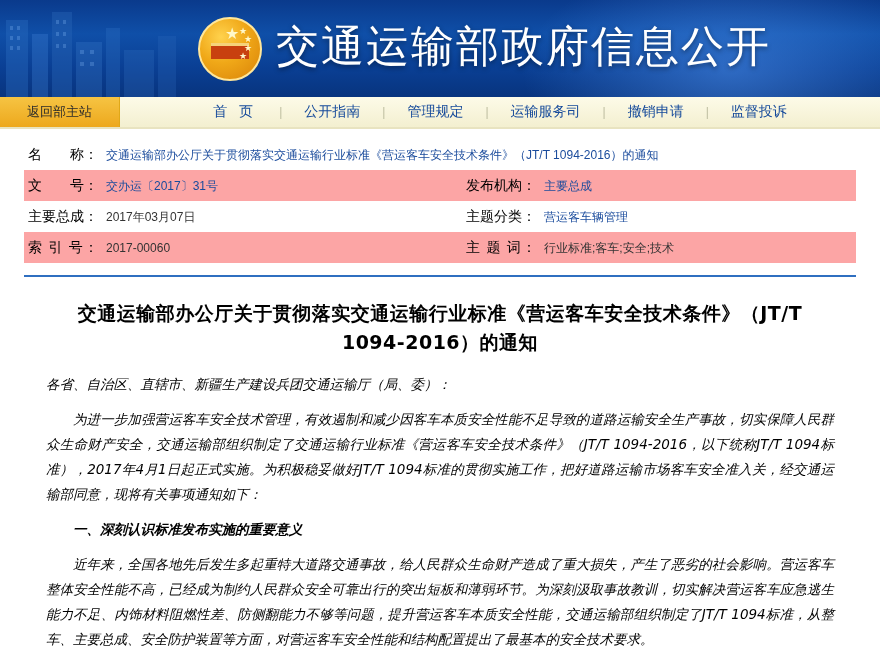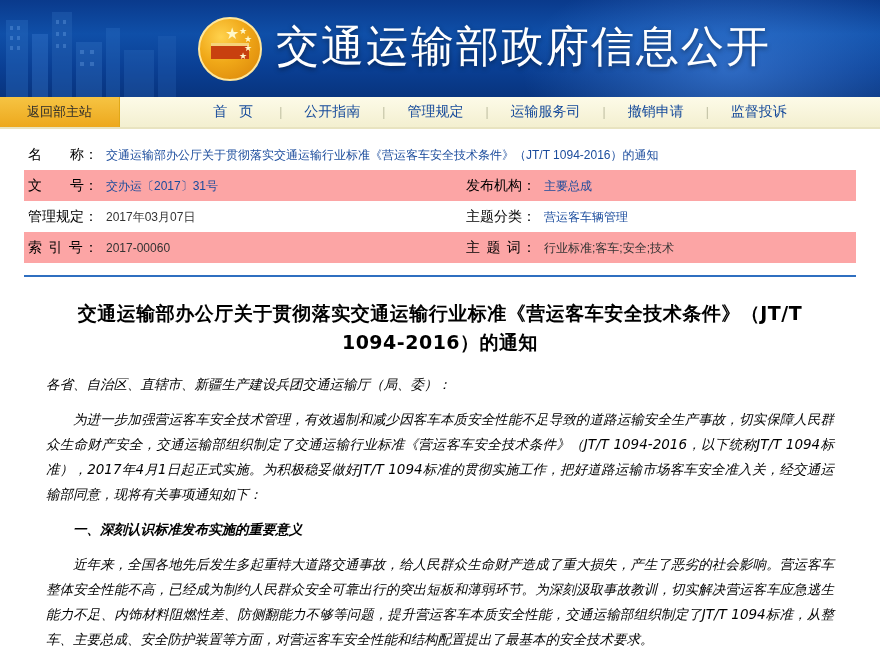--- a/index.html
+++ b/index.html
@@ -245,21 +245,21 @@
         <td class="lbl">名　　称：</td>
         <td class="val" colspan="3">交通运输部办公厅关于贯彻落实交通运输行业标准《营运客车安全技术条件》（JT/T 1094-2016）的通知</td>
       </tr>
       <tr class="meta-row alt">
         <td class="lbl">文　　号：</td>
         <td class="val" style="width:360px">交办运〔2017〕31号</td>
         <td class="lbl" style="width:74px">发布机构：</td>
         <td class="val">主要总成</td>
       </tr>
       <tr class="meta-row">
-        <td class="lbl">管理规定：</td>
+        <td class="lbl">主要总成：</td>
         <td class="val dark">2017年03月07日</td>
         <td class="lbl">主题分类：</td>
         <td class="val">营运客车辆管理</td>
       </tr>
       <tr class="meta-row alt">
         <td class="lbl">索 引 号：</td>
         <td class="val dark">2017-00060</td>
         <td class="lbl">主 题 词：</td>
         <td class="val dark">行业标准;客车;安全;技术</td>
       </tr>

